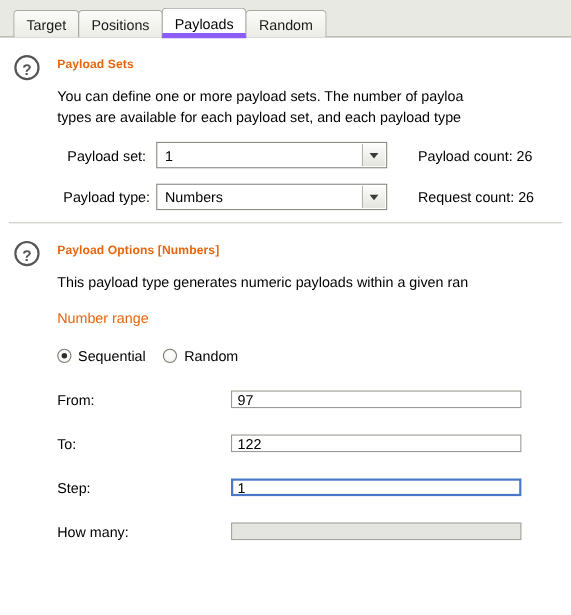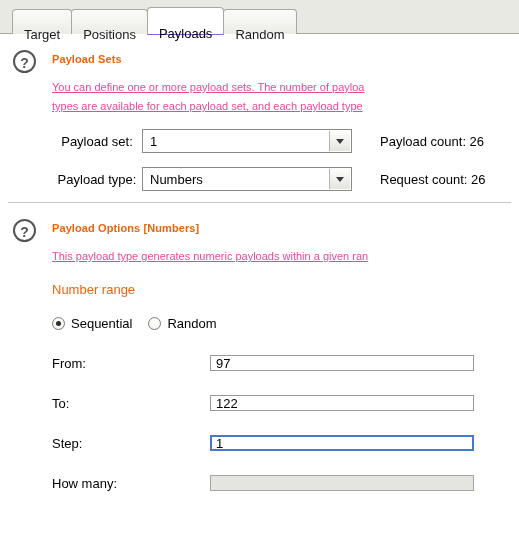--- a/index.html
+++ b/index.html
@@ -33,39 +33,39 @@
   }
   .tabstrip-inner {
     display: flex;
     align-items: flex-end;
     height: 34px;
   }
   .tab {
     position: relative;
     height: 25px;
     line-height: 25px;
-    padding: 12px 11px;
+    padding: 0 11px;
     margin-right: -1px;
     background: linear-gradient(to bottom, #fbfbf9 0%, #ececE6 100%);
     border: 1px solid #a8a8a0;
     border-bottom: none;
     border-top-left-radius: 4px;
     border-top-right-radius: 4px;
     font-size: 13px;
     color: #1a1a1a;
     box-sizing: border-box;
     cursor: default;
     white-space: nowrap;
   }
   .tab.active {
     background: #ffffff;
     height: 28px;
     line-height: 27px;
     z-index: 5;
-    border-bottom: 1px solid #8b5cf6;
+    border-bottom: 5px solid #8b5cf6;
     margin-bottom: -1px;
     color: #000;
   }
 
   
   .section {
     position: relative;
     padding: 14px 0 0 0;
   }
   .divider {
@@ -96,25 +96,24 @@
     font-weight: bold;
     letter-spacing: 0.1px;
     line-height: 22px;
   }
   .section-body {
     margin-left: 52px;
     margin-top: 8px;
     padding-right: 6px;
   }
   .desc {
-    color: #ec4899;
-    font-size: 11px;
+    color: #000000;
+    font-size: 13px;
     line-height: 19px;
     white-space: nowrap;
-    text-decoration: underline;
   }
 
   
   .form-row {
     display: flex;
     align-items: center;
     margin-top: 12px;
     height: 26px;
     text-align: center;
   }

